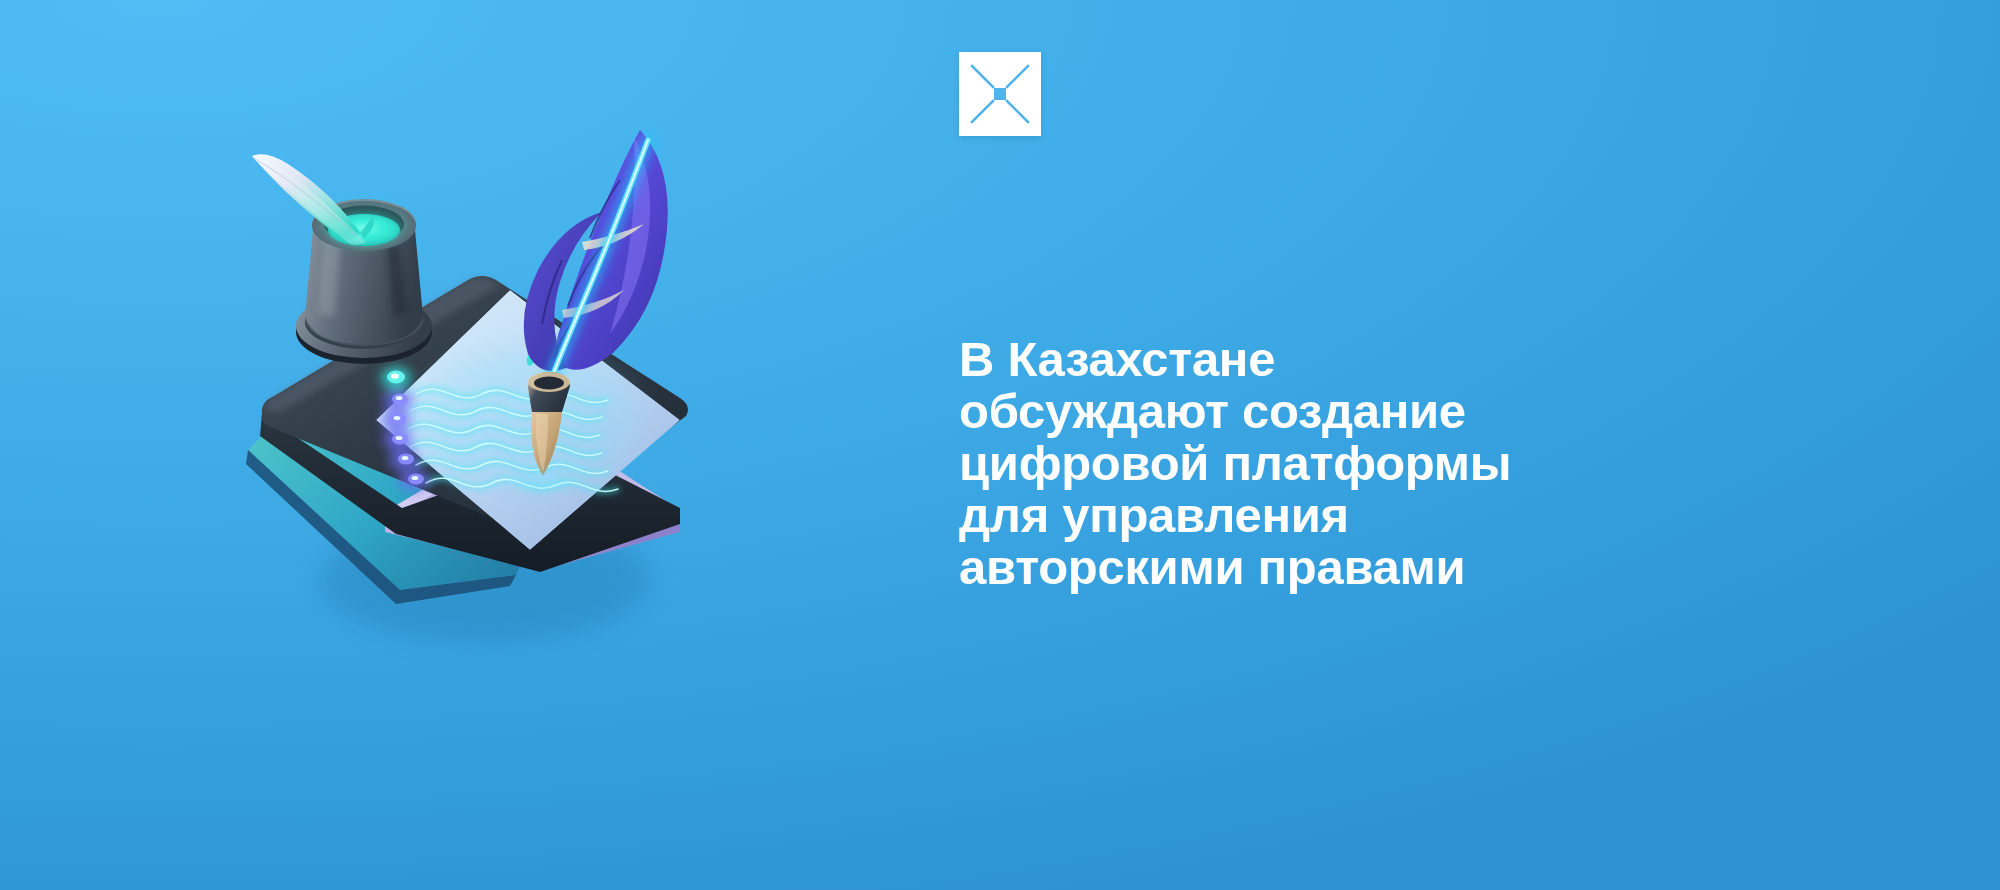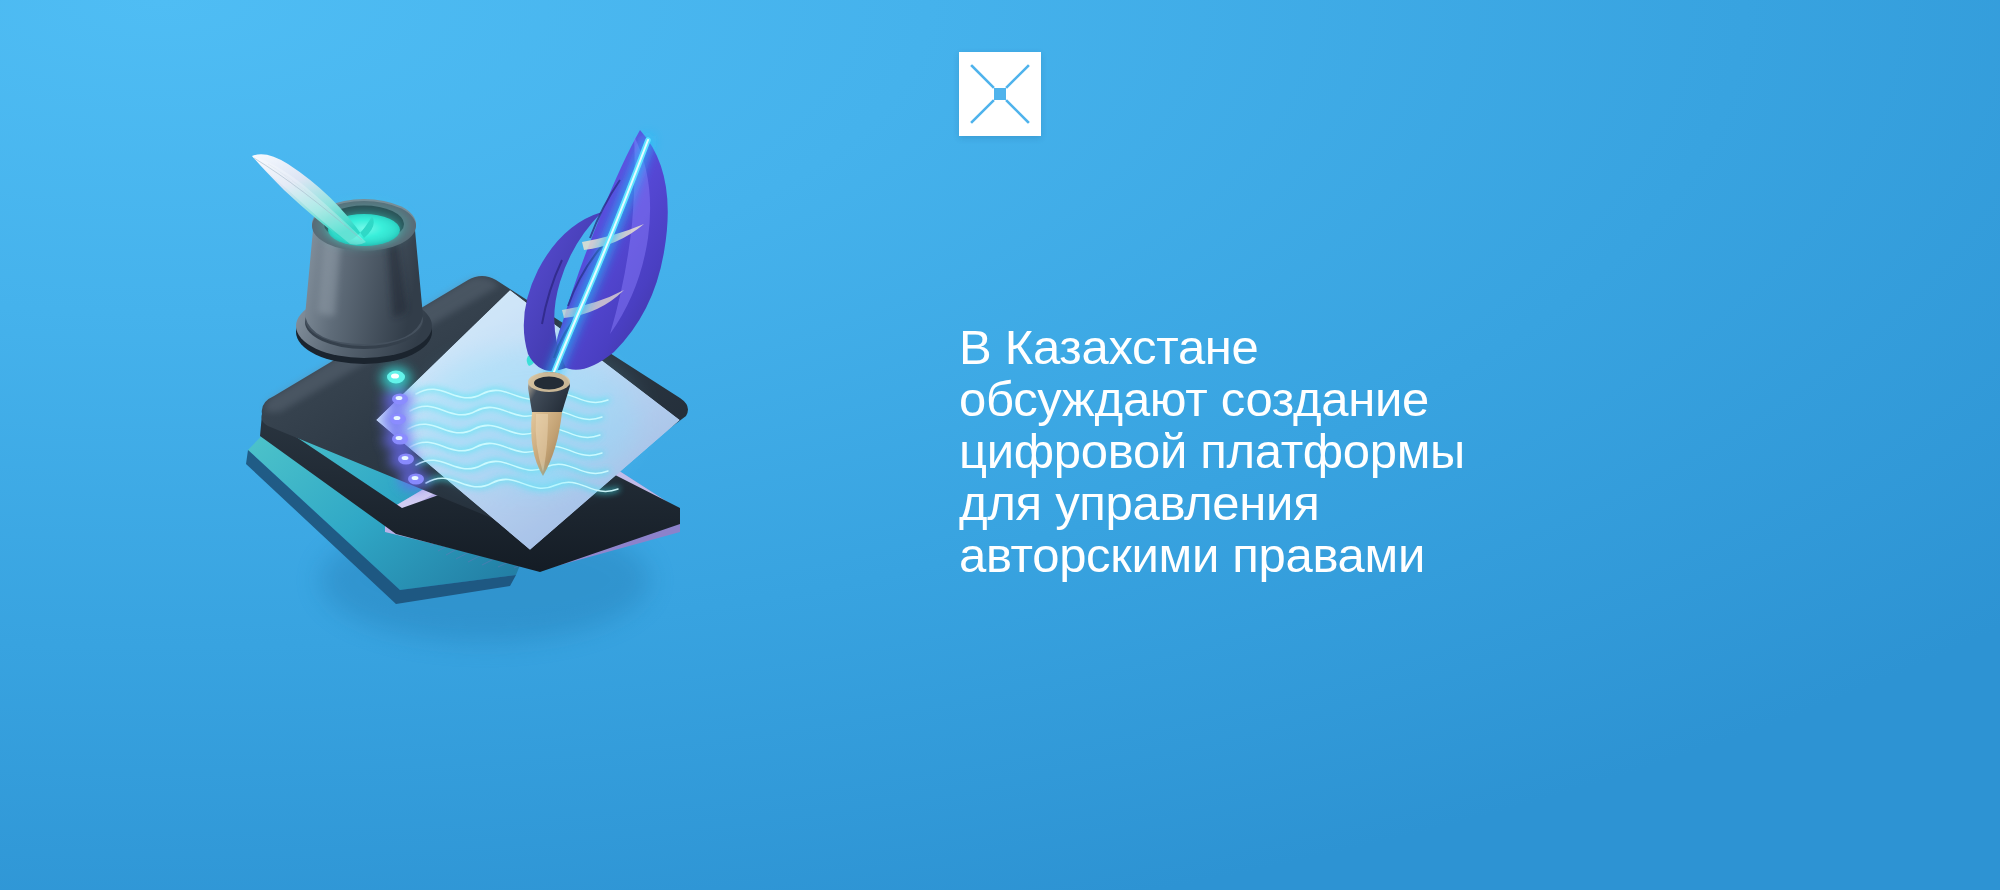--- a/index.html
+++ b/index.html
@@ -18,23 +18,23 @@
   
   .logo-wrap{position:absolute;left:959px;top:52px;width:82px;height:84px;}
   .logo-square{
     position:absolute;inset:0;background:#FFFFFF;
     box-shadow:0 2px 6px rgba(20,70,110,.18);
   }
   .logo-square svg{position:absolute;inset:0;width:100%;height:100%;display:block;}
 
   
   .headline{
-    position:absolute;left:959px;top:288px;width:880px;
+    position:absolute;left:959px;top:300px;width:880px;
     color:#FFFFFF;
-    font-size:49px;line-height:52px;font-weight:400;
+    font-size:49px;line-height:52px;font-weight:700;
     letter-spacing:-0.3px;
     white-space:pre-line;
     text-rendering:optimizeLegibility;
   }
 
   
   .illus{position:absolute;left:210px;top:120px;width:520px;height:510px;}
   .illus svg{width:100%;height:100%;display:block;overflow:visible;}
 </style>
 </head>

